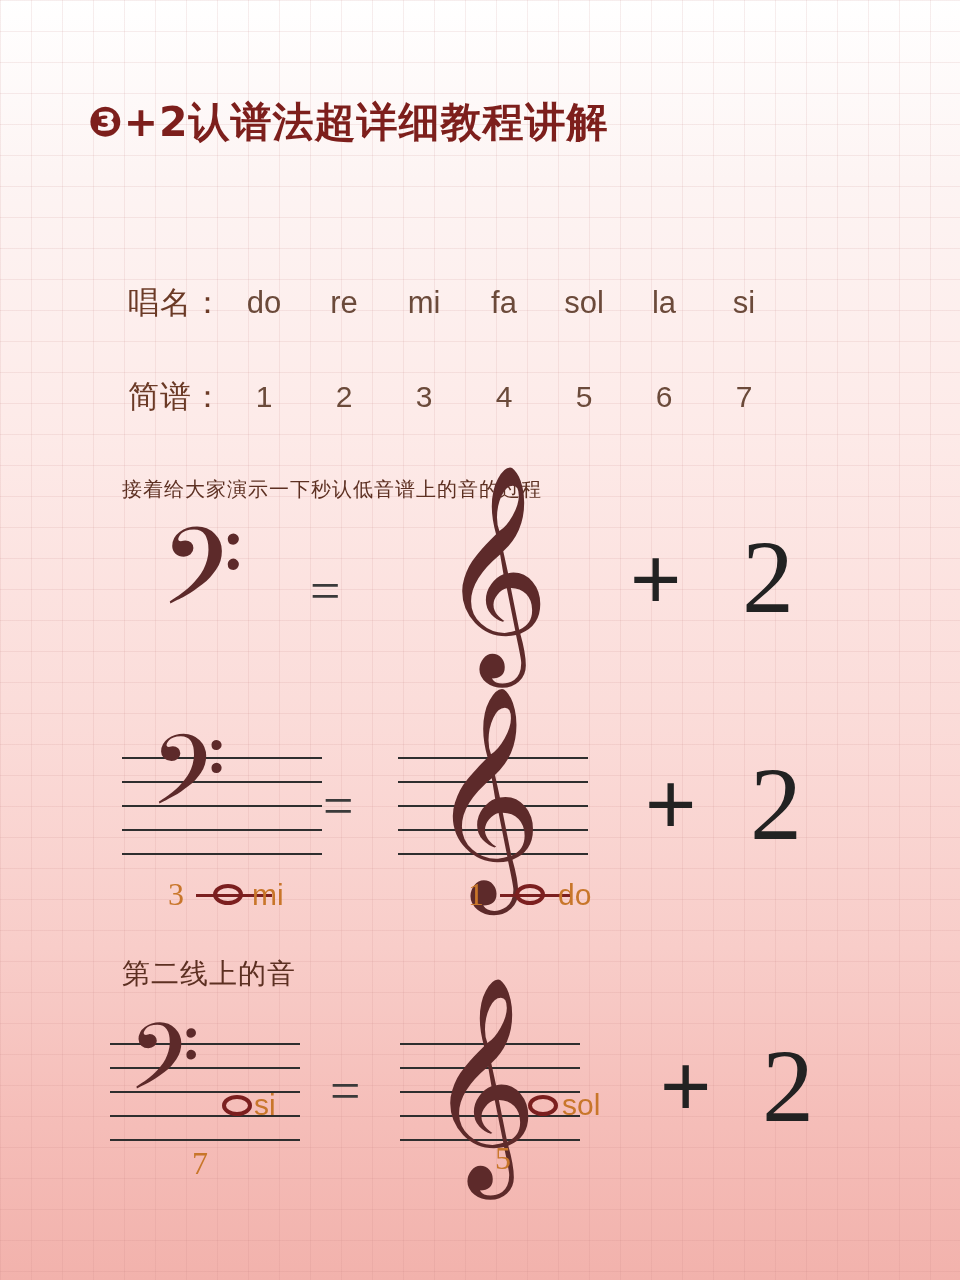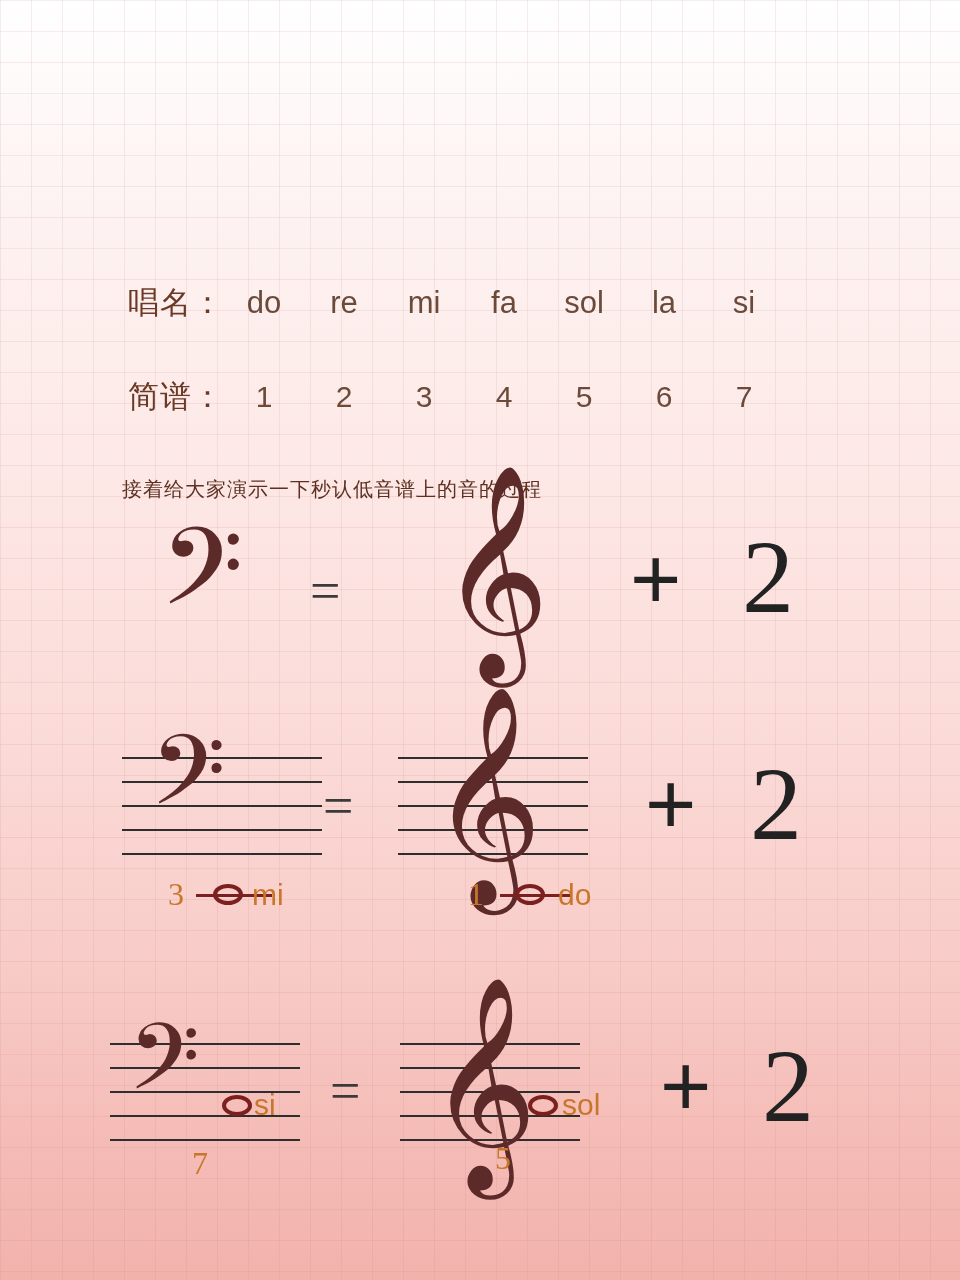--- a/index.html
+++ b/index.html
@@ -144,20 +144,21 @@
     font-family: "Liberation Serif", serif;
   }
 </style>
 </head>
 <body>
 
 <div id="page">
   <div id="grid"></div>
   <div id="content">
 
+    <div class="title">❸+2认谱法超详细教程讲解</div>
 
 
     <div class="row-sing">
       <span class="lbl">唱名：</span>
       <span class="syl">do</span>
       <span class="syl">re</span>
       <span class="syl">mi</span>
       <span class="syl">fa</span>
       <span class="syl">sol</span>
       <span class="syl">la</span>
@@ -208,20 +209,21 @@
     </div>
     <div class="clef" style="left:430px; top:700px; font-size:190px;">𝄞</div>
     <div class="ledger" style="left:500px; top:894px; width:72px;"></div>
     <div class="notehead" style="left:515px; top:884px;"></div>
     <div class="degree" style="left:468px; top:876px;">1</div>
     <div class="solfa" style="left:558px; top:878px;">do</div>
 
     <div class="plus" style="left:645px; top:760px;">+</div>
     <div class="two" style="left:750px; top:752px;">2</div>
 
+    <div class="line-text l4">第二线上的音</div>
 
     <div class="staff" style="left:110px; top:1043px; width:190px; height:96px;">
       <div class="sl" style="top:0px;"></div>
       <div class="sl" style="top:24px;"></div>
       <div class="sl" style="top:48px;"></div>
       <div class="sl" style="top:72px;"></div>
       <div class="sl" style="top:96px;"></div>
     </div>
     <div class="clef" style="left:128px; top:1012px; font-size:112px;">𝄢</div>
     <div class="notehead" style="left:222px; top:1095px;"></div>

